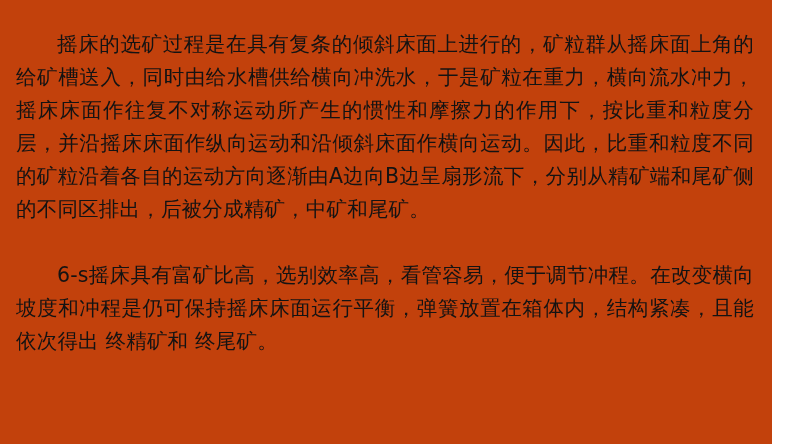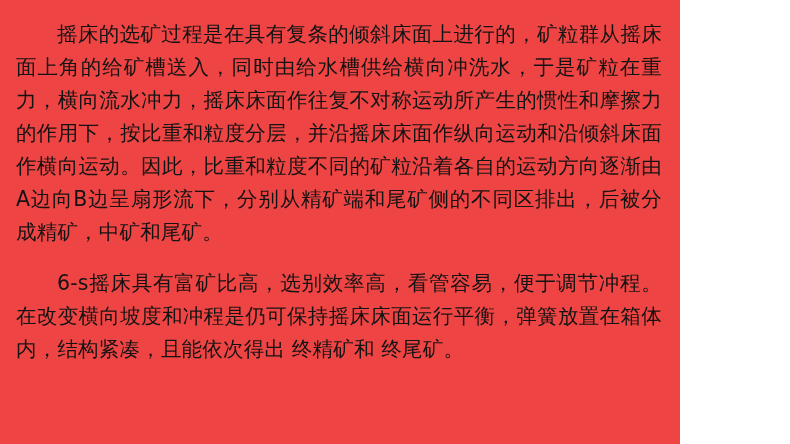--- a/index.html
+++ b/index.html
@@ -9,40 +9,40 @@
   body {
     width: 790px;
     height: 444px;
     background: #ffffff;
     font-family: "DejaVu Sans", "Liberation Sans", sans-serif;
     color: #1a1a1a;
     overflow: hidden;
   }
   .page {
     box-sizing: border-box;
-    width: 680px;
+    width: 772px;
     height: 444px;
-    padding: 18px 18px 0 16px;
-    background: #ef4444;
+    padding: 28px 18px 0 16px;
+    background: #c2410c;
   }
   .para {
     font-size: 20.5px;
     line-height: 33px;
     letter-spacing: 0.2px;
     text-align: justify;
     text-justify: inter-character;
     color: #131313;
     margin: 0;
   }
   .para.first {
     text-indent: 2em;
   }
   .para.second {
     text-indent: 2em;
-    margin-top: 18px;
+    margin-top: 33px;
   }
 </style>
 </head>
 <body>
 
 <div class="page">
   <p class="para first">摇床的选矿过程是在具有复条的倾斜床面上进行的，矿粒群从摇床面上角的给矿槽送入，同时由给水槽供给横向冲洗水，于是矿粒在重力，横向流水冲力，摇床床面作往复不对称运动所产生的惯性和摩擦力的作用下，按比重和粒度分层，并沿摇床床面作纵向运动和沿倾斜床面作横向运动。因此，比重和粒度不同的矿粒沿着各自的运动方向逐渐由A边向B边呈扇形流下，分别从精矿端和尾矿侧的不同区排出，后被分成精矿，中矿和尾矿。</p>
   <p class="para second">6-s摇床具有富矿比高，选别效率高，看管容易，便于调节冲程。在改变横向坡度和冲程是仍可保持摇床床面运行平衡，弹簧放置在箱体内，结构紧凑，且能依次得出 终精矿和 终尾矿。</p>
 </div>
 

